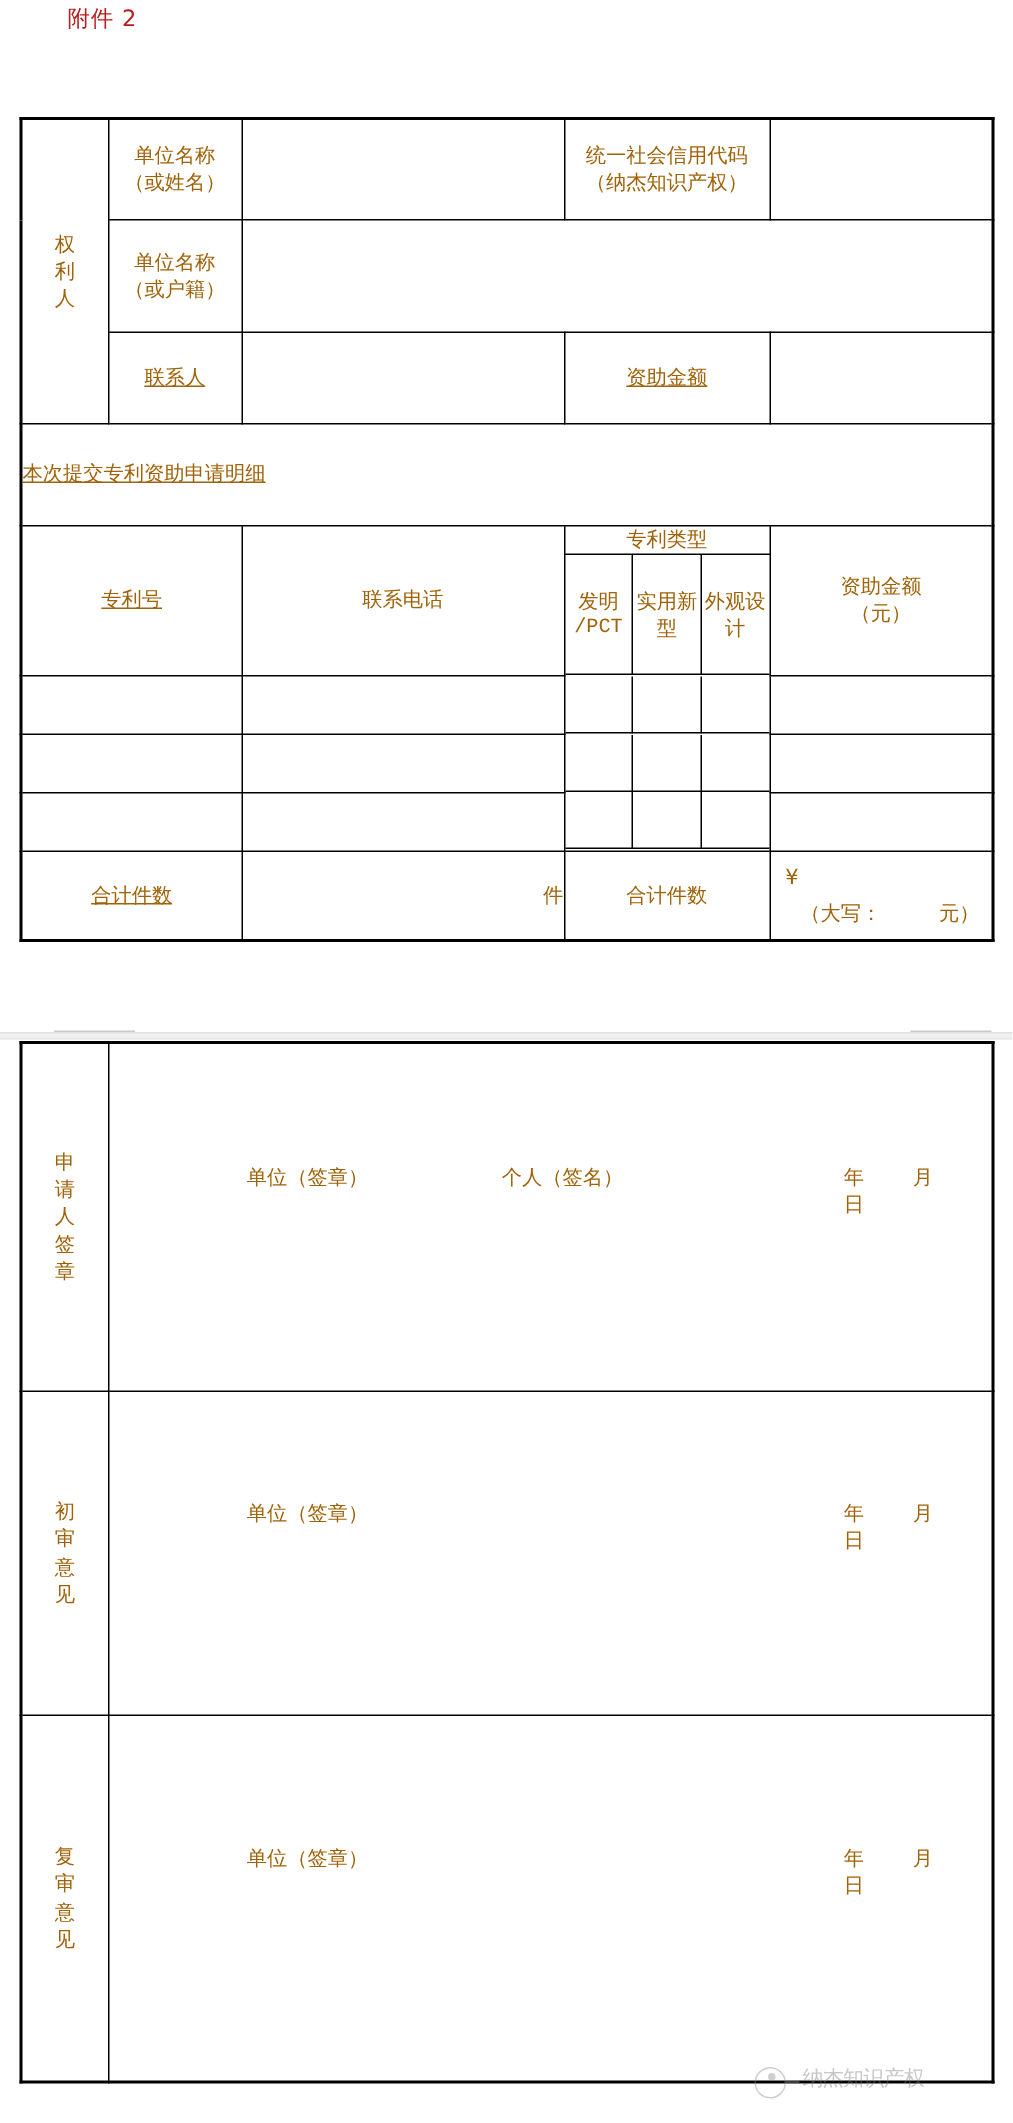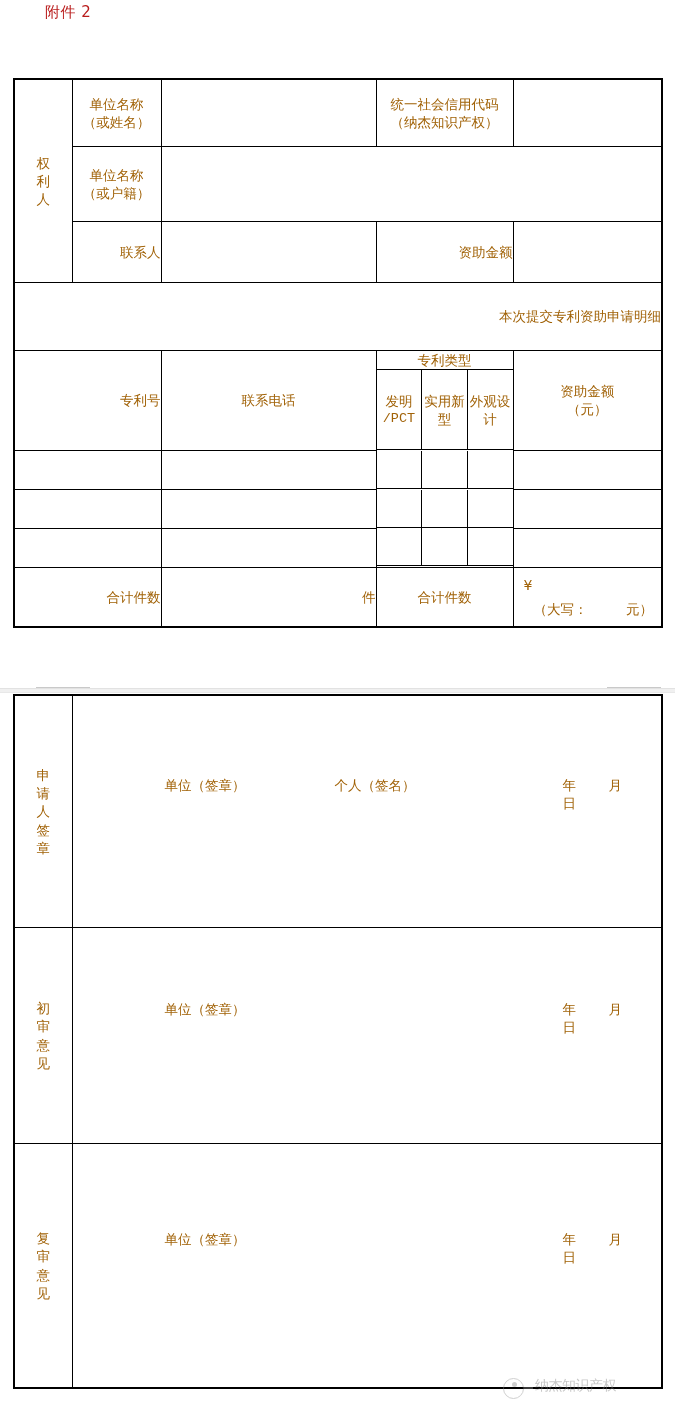--- a/index.html
+++ b/index.html
@@ -70,42 +70,43 @@
     top: 78px;
     width: 648px;
   }
   #table-bottom {
     left: 13px;
     top: 694px;
     width: 648px;
   }
 
   .cell-center { text-align: center; }
-  .cell-left   { text-align: right;  padding-left: 10px; }
+  .cell-left   { text-align: center;  padding-left: 10px; text-decoration: underline; }
   .cell-right  { text-align: right; padding-right: 22px; }
 
   
   .vlabel {
     text-align: center;
     line-height: 1.45;
     font-size: 13.5px;
   }
   .vlabel span {
     display: block;
   }
 
   .label-2line {
     text-align: center;
     line-height: 1.5;
   }
   .label-2line span { display: block; }
 
   .section-banner {
-    text-align: right;
+    text-align: left;
     font-size: 14px;
+    text-decoration: underline;
   }
 
   .type-head { text-align: center; font-size: 13px; }
   .type-sub  { text-align: center; font-size: 12.5px; line-height: 1.3; }
   .type-sub span { display: block; }
   .pct { font-family: Liberation Mono, monospace; }
 
   
   .money-cell {
     position: relative;

